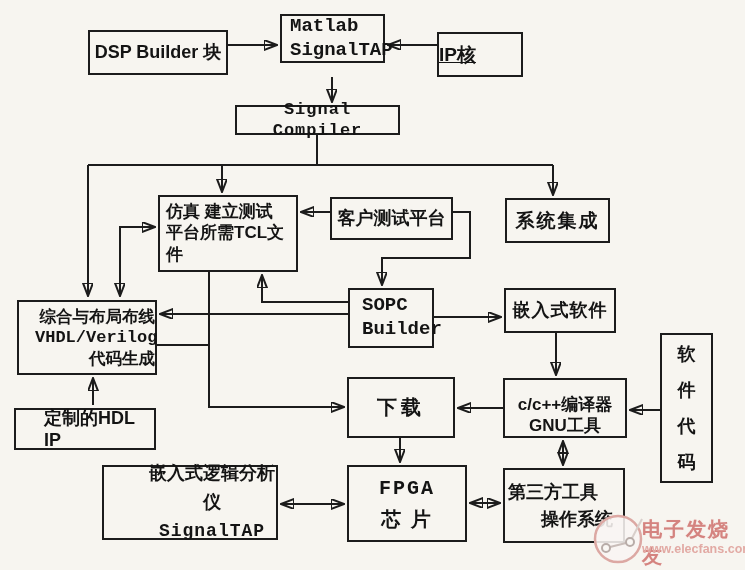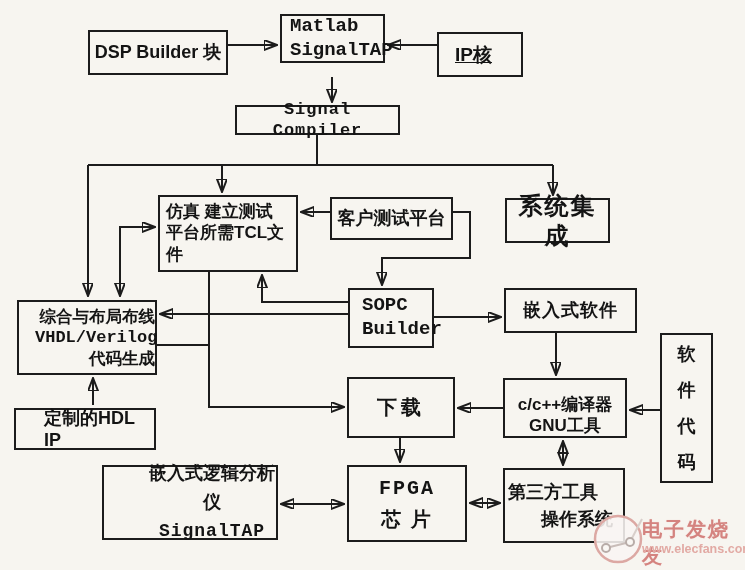--- a/index.html
+++ b/index.html
@@ -13,25 +13,25 @@
     position:absolute;z-index:2;border:2px solid #1c1c1c;background:#f7f5f0;
     display:flex;flex-direction:column;justify-content:center;
     color:#141414;font-weight:bold;box-sizing:border-box;
     text-align:center;line-height:1.25;
   }
   .node span{display:block;}
   .mono{font-family:"Liberation Mono","DejaVu Sans Mono",monospace;}
   .align-left{text-align:left;}
   #node-matlab-simulink{font-size:19px;padding-left:8px;}
   #node-dsp-builder{font-size:18px;}
-  #node-ip-core{font-size:19px;padding-left:16px;text-decoration:underline;}
+  #node-ip-core{font-size:19px;text-decoration:underline;}
   #node-signal-compiler{font-size:17px;letter-spacing:1px;}
   #node-simulation-tcl{font-size:17px;padding-left:6px;justify-content:flex-start;padding-top:4px;}
   #node-customer-test{font-size:18px;}
-  #node-system-integration{font-size:24px;letter-spacing:2px;}
+  #node-system-integration{font-size:19px;letter-spacing:2px;}
   #node-synthesis{font-size:16.5px;padding-left:4px;text-align:right;}
   #node-synthesis span:nth-child(2){padding-left:12px;font-size:17px;}
   #node-sopc-builder{font-size:19px;padding-left:12px;}
   #node-embedded-software{font-size:18px;letter-spacing:1px;}
   #node-custom-hdl-ip{font-size:18px;padding-left:8px;}
   #node-download{font-size:20px;letter-spacing:4px;}
   #node-c-compiler{font-size:17px;justify-content:flex-end;}
   #node-software-code{font-size:18px;line-height:36px;}
   #node-logic-analyzer{font-size:18px;line-height:1.6;}
   #node-logic-analyzer span:nth-child(2){font-size:18px;letter-spacing:1px;}
@@ -127,21 +127,21 @@
     <span>综合与布局布线</span>
     <span class="mono">VHDL/Verilog</span>
     <span>代码生成</span>
   </div>
 
   <div class="node mono align-left" id="node-sopc-builder" style="left:348px;top:288px;width:86px;height:60px;">
     <span>SOPC</span>
     <span>Builder</span>
   </div>
 
-  <div class="node" id="node-embedded-software" style="left:504px;top:288px;width:133px;height:45px;">
+  <div class="node" id="node-embedded-software" style="left:504px;top:288px;width:112px;height:45px;">
     <span>嵌入式软件</span>
   </div>
 
   <div class="node align-left" id="node-custom-hdl-ip" style="left:14px;top:408px;width:142px;height:42px;padding-left:28px;">
     <span>定制的HDL IP</span>
   </div>
 
   <div class="node" id="node-download" style="left:347px;top:377px;width:108px;height:61px;">
     <span>下载</span>
   </div>

